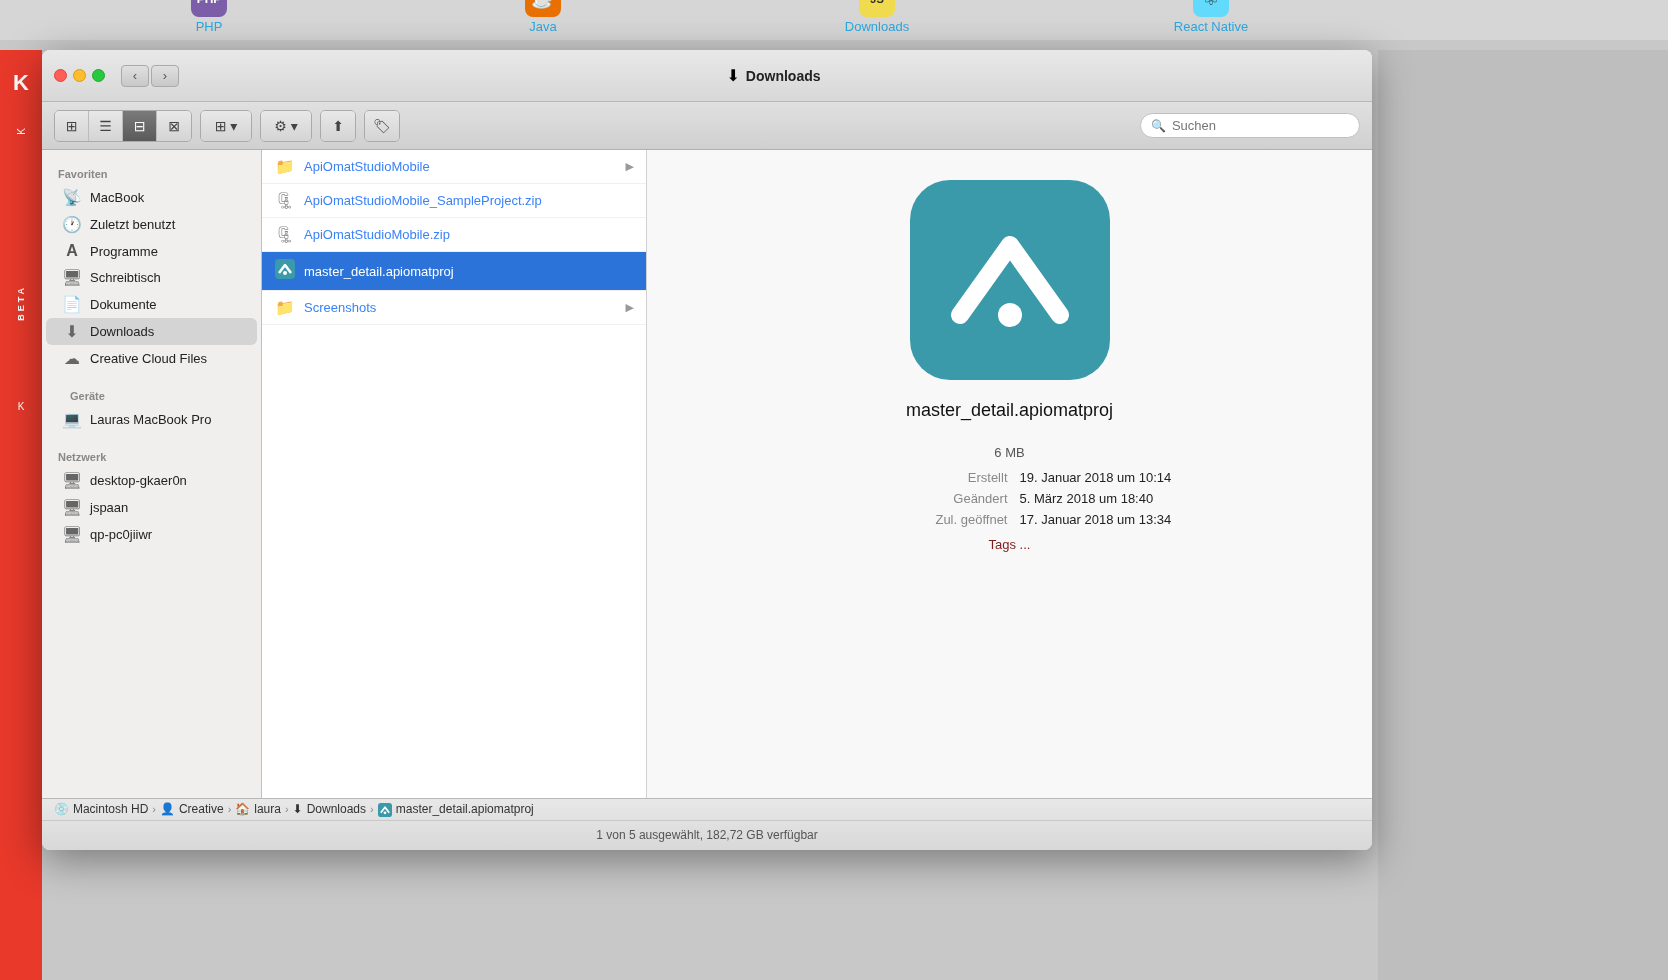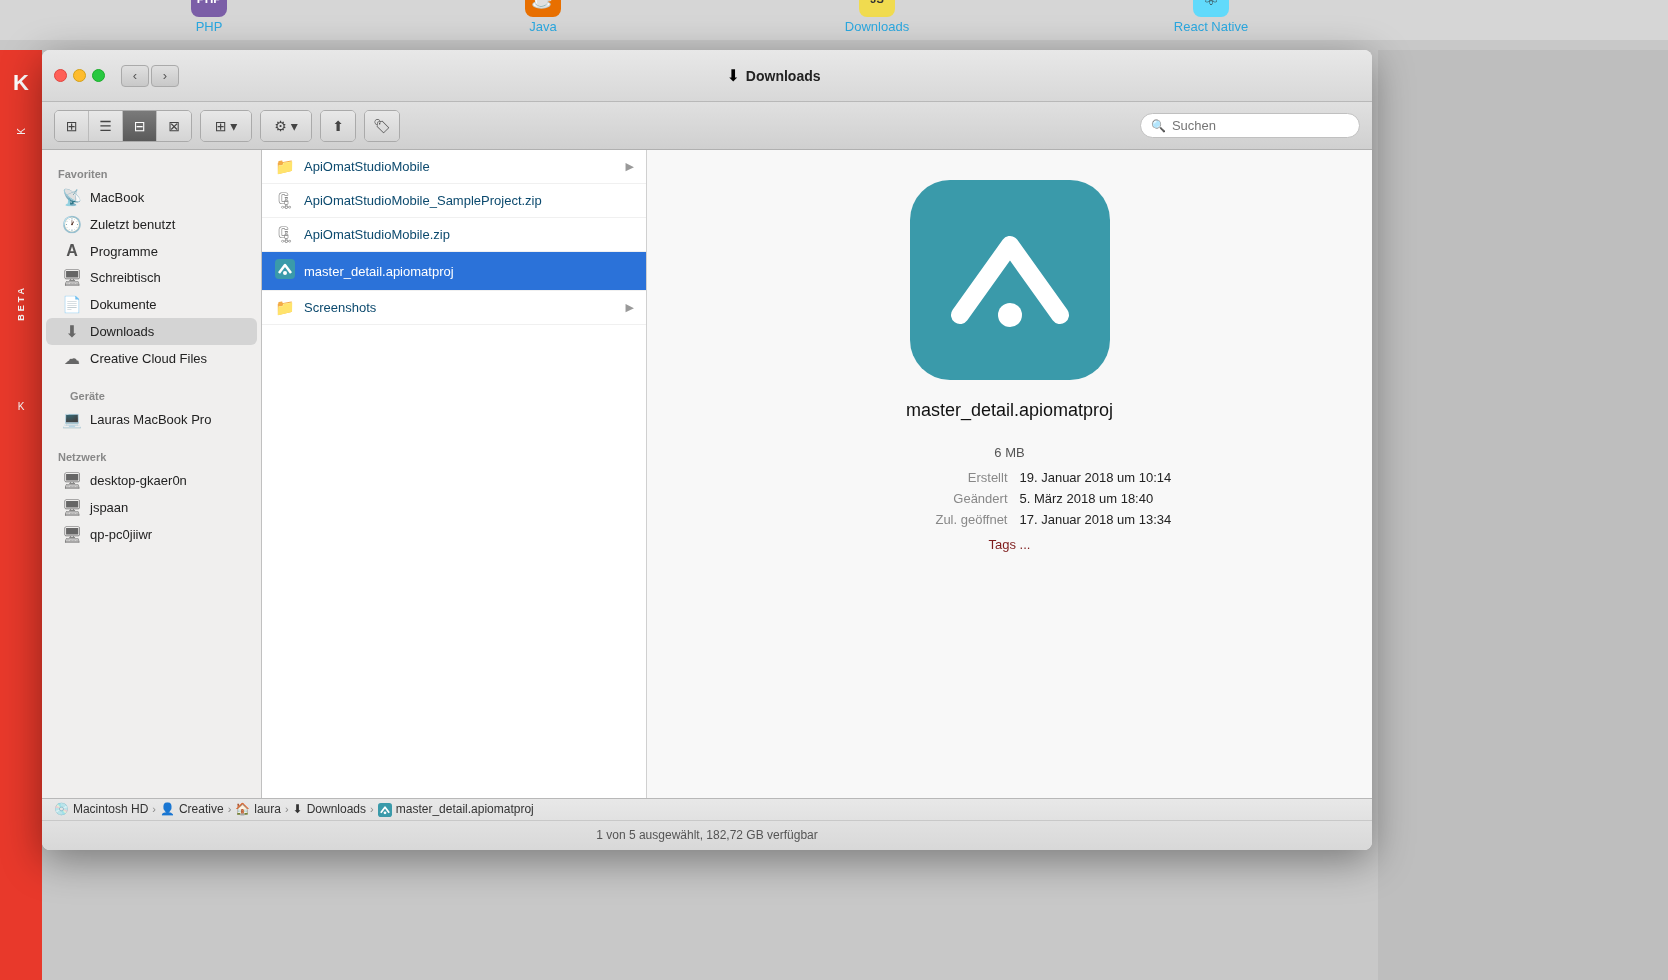--- a/index.html
+++ b/index.html
@@ -257,21 +257,21 @@
     .file-item.selected { background: #2b72d9; color: white; }
     .file-item.selected .file-item-name { color: white; }
     .file-item-icon {
       font-size: 16px;
       width: 22px;
       text-align: center;
       flex-shrink: 0;
     }
     .file-item-name {
       font-size: 13px;
-      color: #0c4a6e;
+      color: #3b82f6;
       flex: 1;
     }
     .file-item-arrow {
       font-size: 11px;
       color: #999;
     }
 
     
     .preview-area {
       flex: 1;

